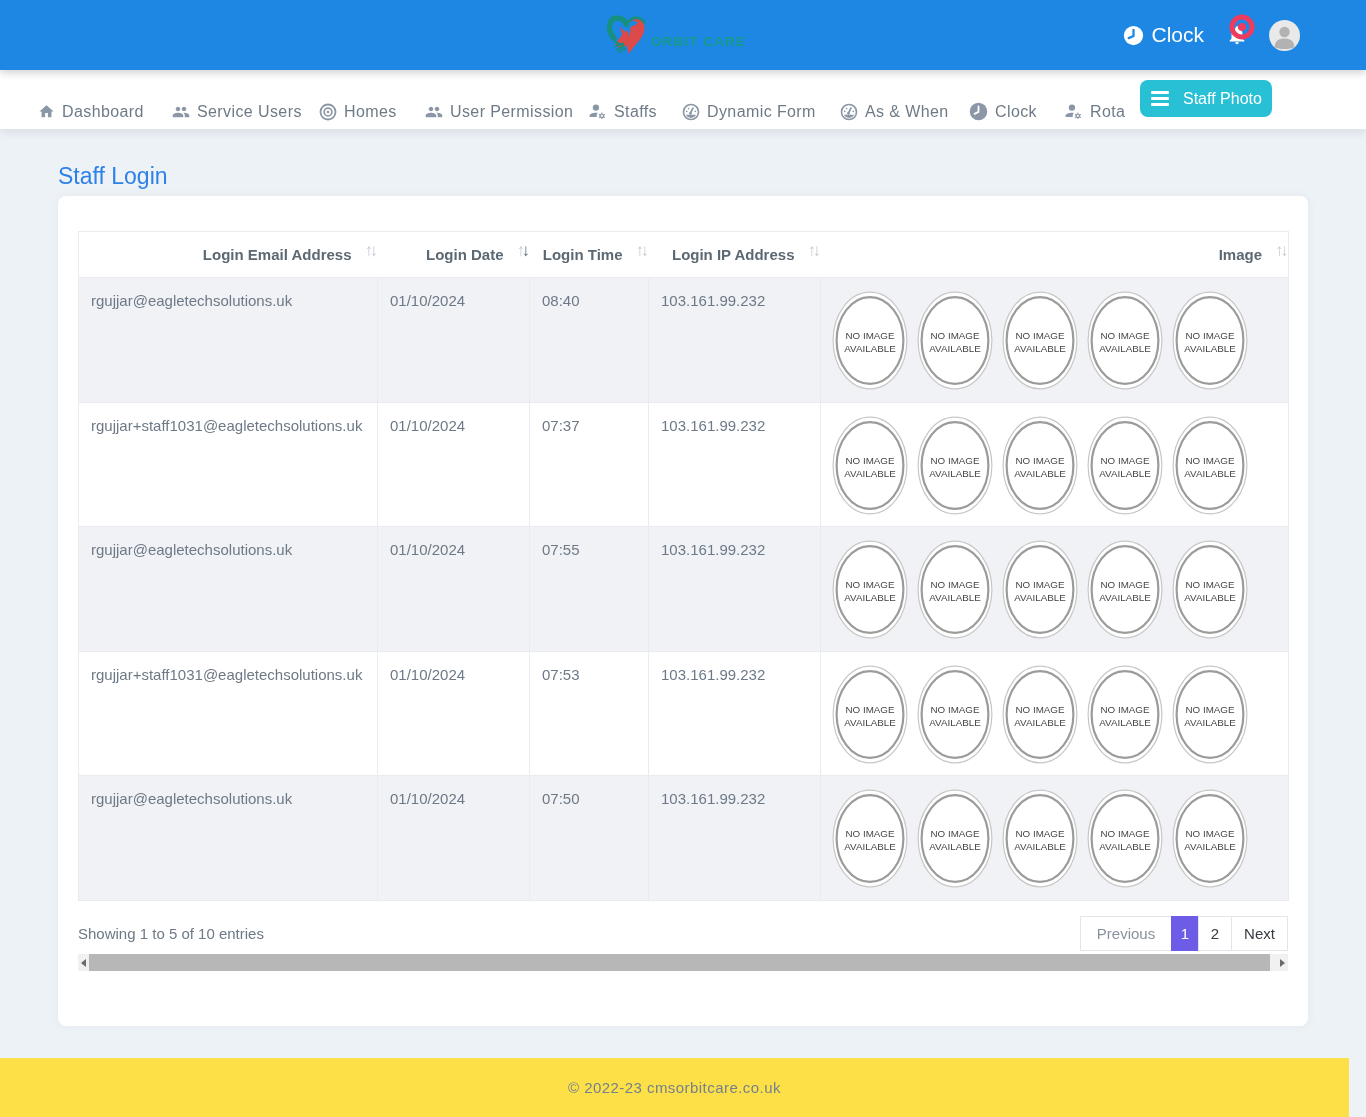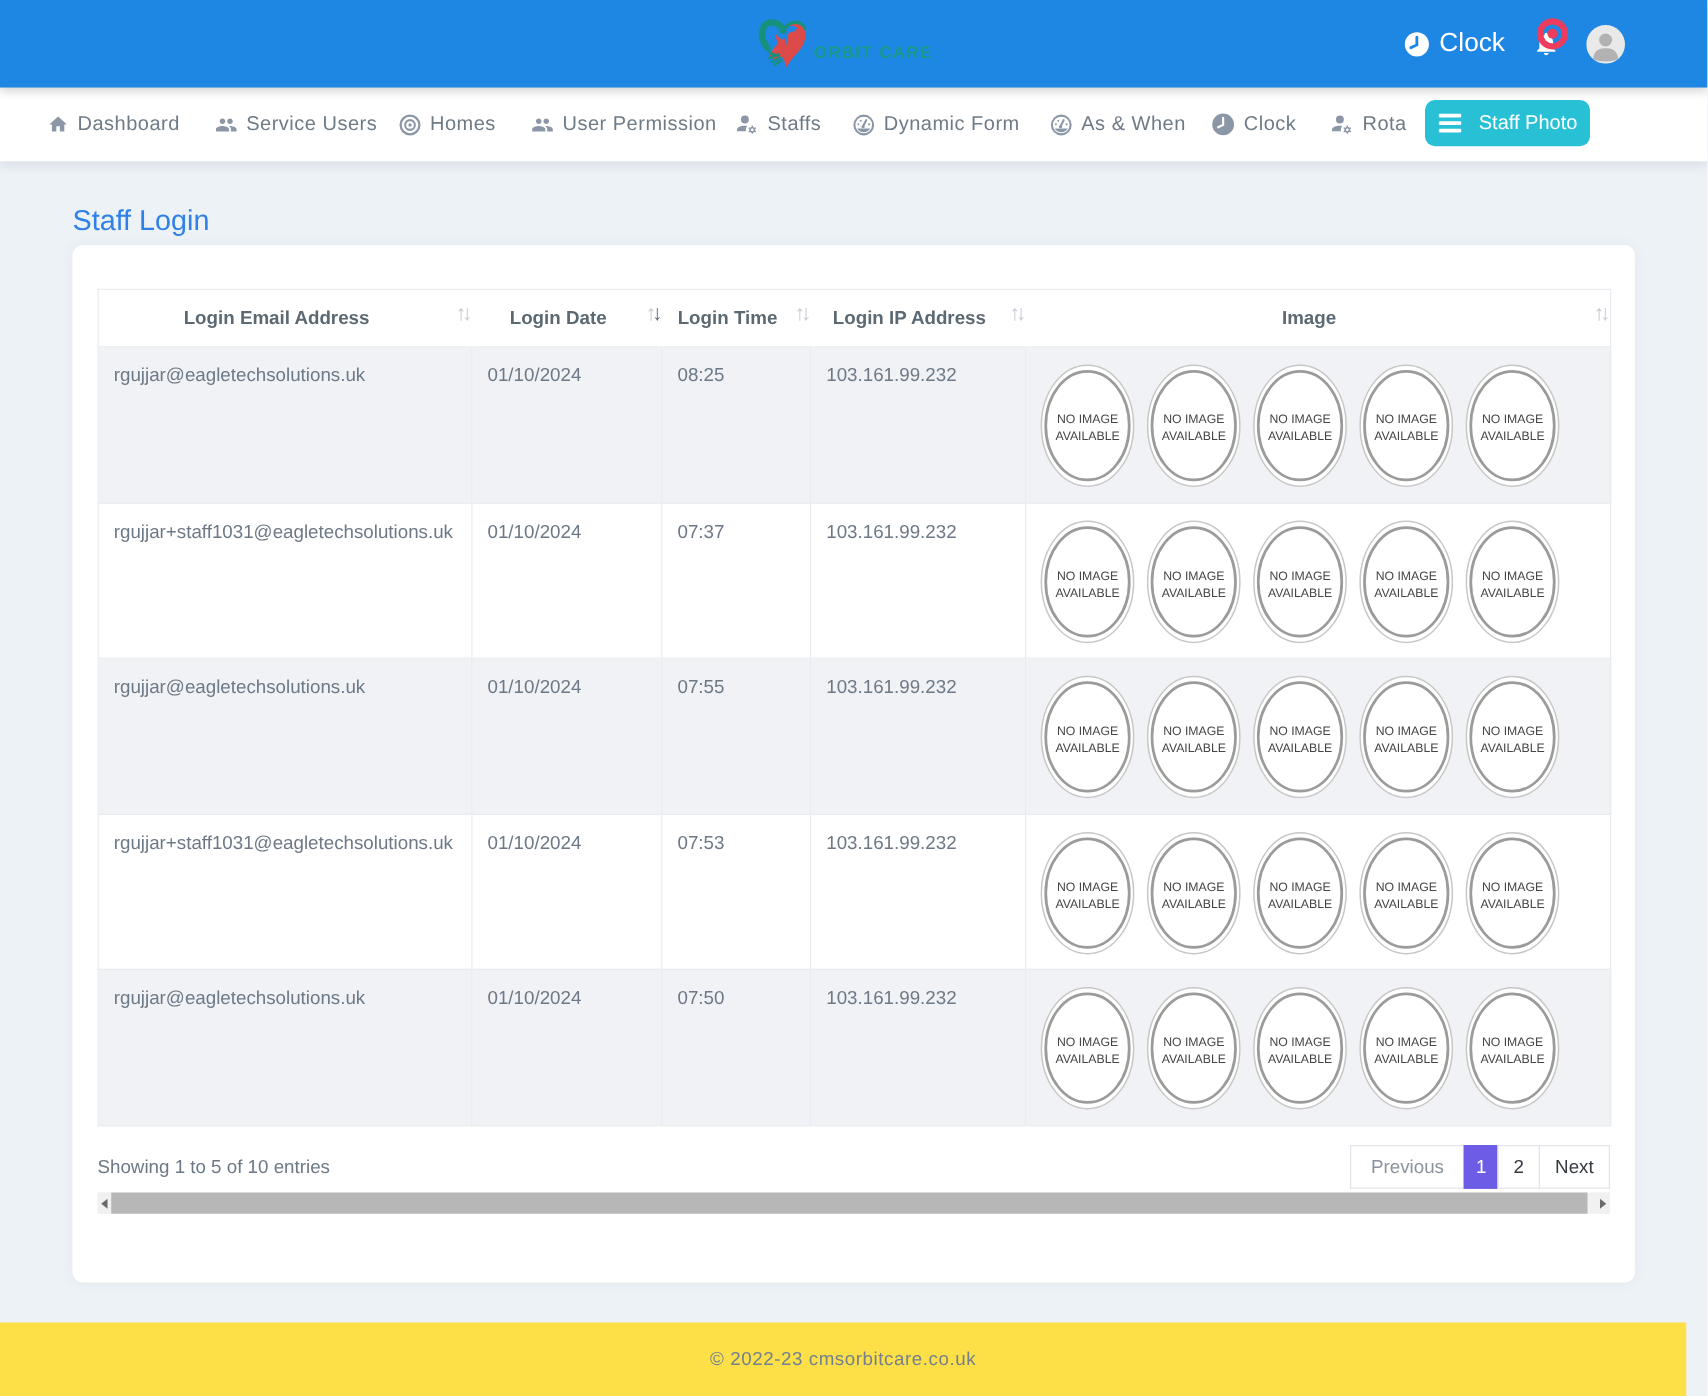--- a/index.html
+++ b/index.html
@@ -11,40 +11,40 @@
 .logo svg { display:block; }
 .logo-text { color:#169a89; font-weight:bold; font-size:13.5px; letter-spacing:1.1px; margin-left:4px; margin-top:13px; }
 .top-right { position:absolute; right:66px; top:0; height:70px; display:flex; align-items:center; }
 .clock-item { display:flex; align-items:center; color:#fff; font-size:21px; margin-left:16px; }
 .clock-item svg { margin-right:7px; }
 .bell-wrap { position:relative; margin-left:22px; width:24px; height:24px; }
 .badge-pulse { position:absolute; left:2px; top:-10px; }
 .avatar { margin-left:19px; }
 
 .nav { height:59px; background:#fff; position:relative; box-shadow:0 4px 8px rgba(60,70,90,0.10); z-index:5; }
-.nav-item { position:absolute; top:0; height:59px; display:flex; align-items:center; color:#6e7b87; font-size:16px; letter-spacing:0.4px; }
+.nav-item { position:absolute; top:12px; height:59px; display:flex; align-items:center; color:#6e7b87; font-size:16px; letter-spacing:0.4px; }
 .nav-item svg { margin-right:7px; }
 .btn-staffphoto { position:absolute; left:1140px; top:80px; width:132px; height:37px; background:#28c0d5; border-radius:8px; color:#fff; font-size:16px; display:flex; align-items:center; z-index:6; }
 .btn-staffphoto .burger { width:18px; margin:0 14px 0 11px; }
 .btn-staffphoto .burger div { height:3px; background:#fff; margin:3px 0; border-radius:1px; }
 
 .main { padding:0 58px; }
 h1.title { font-size:23px; color:#2f80e7; font-weight:500; padding-top:34px; height:67px; }
 .card { background:#fff; border-radius:8px; height:830px; padding:20px; box-shadow:0 0 10px rgba(80,90,110,0.06); }
 .toolbar { height:36px; margin-top:0; display:flex; align-items:center; justify-content:space-between; color:#6d7a86; font-size:16px; }
 .show-wrap { display:flex; align-items:center; }
 .sel { display:inline-block; width:56px; border-bottom:1px solid #9aa2ab; margin:4px 6px 0 6px; position:relative; height:28px; font-size:15px; color:#5f6b76; }
 .sel .v { position:absolute; left:13px; top:7px; }
 .sel svg { position:absolute; right:6px; top:12px; }
 .search-wrap { display:flex; align-items:flex-end; }
 .search-input { width:169px; border-bottom:1px solid #9aa2ab; height:26px; margin-left:4px; position:relative; top:4px; }
 
 table.dt { margin-top:15px; border-collapse:collapse; table-layout:fixed; width:1210px; }
 table.dt th, table.dt td { border:1px solid #e9ebf0; }
-table.dt thead th { height:46px; text-align:center; padding:0 26px 0 12px; font-size:15px; color:#5c6872; font-weight:bold; position:relative; border-left:none; border-right:none; }
+table.dt thead th { height:46px; text-align:right; padding:0 26px 0 12px; font-size:15px; color:#5c6872; font-weight:bold; position:relative; border-left:none; border-right:none; }
 table.dt thead th:first-child { border-left:1px solid #e9ebf0; }
 table.dt thead th:last-child { border-right:1px solid #e9ebf0; }
 .sort { position:absolute; right:3px; top:9px; font-size:17px; letter-spacing:-3.5px; color:#c6cad3; font-weight:normal; }
 .sort b { font-weight:normal; color:#5f6b76; }
 tbody tr.odd { background:#f1f2f6; }
 tbody td { vertical-align:top; padding:14px 12px 0 12px; font-size:15px; color:#6d7986; }
 td.imgcell { padding:13px 0 0 11px;margin-top:12px; }
 .ovals { display:flex; }
 .ovals svg { margin-right:9px; }
 
@@ -209,21 +209,21 @@
           <th>Login Date<span class="sort">↑<b>↓</b></span></th>
           <th>Login Time<span class="sort">↑↓</span></th>
           <th>Login IP Address<span class="sort">↑↓</span></th>
           <th>Image<span class="sort">↑↓</span></th>
         </tr>
       </thead>
       <tbody>
       <tr class="odd" style="height:125px">
             <td>rgujjar@eagletechsolutions.uk</td>
             <td>01/10/2024</td>
-            <td>08:25</td>
+            <td>08:40</td>
             <td>103.161.99.232</td>
             <td class="imgcell">
               <div class="ovals">
                 <svg width="76" height="99" viewBox="0 0 76 99">
                   <ellipse cx="38" cy="49.5" rx="36.9" ry="48.4" fill="#fff" stroke="#c7c7c7" stroke-width="1.2"></ellipse>
                   <ellipse cx="38" cy="49.5" rx="33.4" ry="43.4" fill="#fff" stroke="#9b9b9b" stroke-width="2.2"></ellipse>
                   <text x="38" y="47.8" text-anchor="middle" font-family="Liberation Sans, sans-serif" font-size="9.8" fill="#454545">NO IMAGE</text>
                   <text x="38" y="61.3" text-anchor="middle" font-family="Liberation Sans, sans-serif" font-size="9.8" fill="#454545">AVAILABLE</text>
                 </svg>
                 <svg width="76" height="99" viewBox="0 0 76 99">

